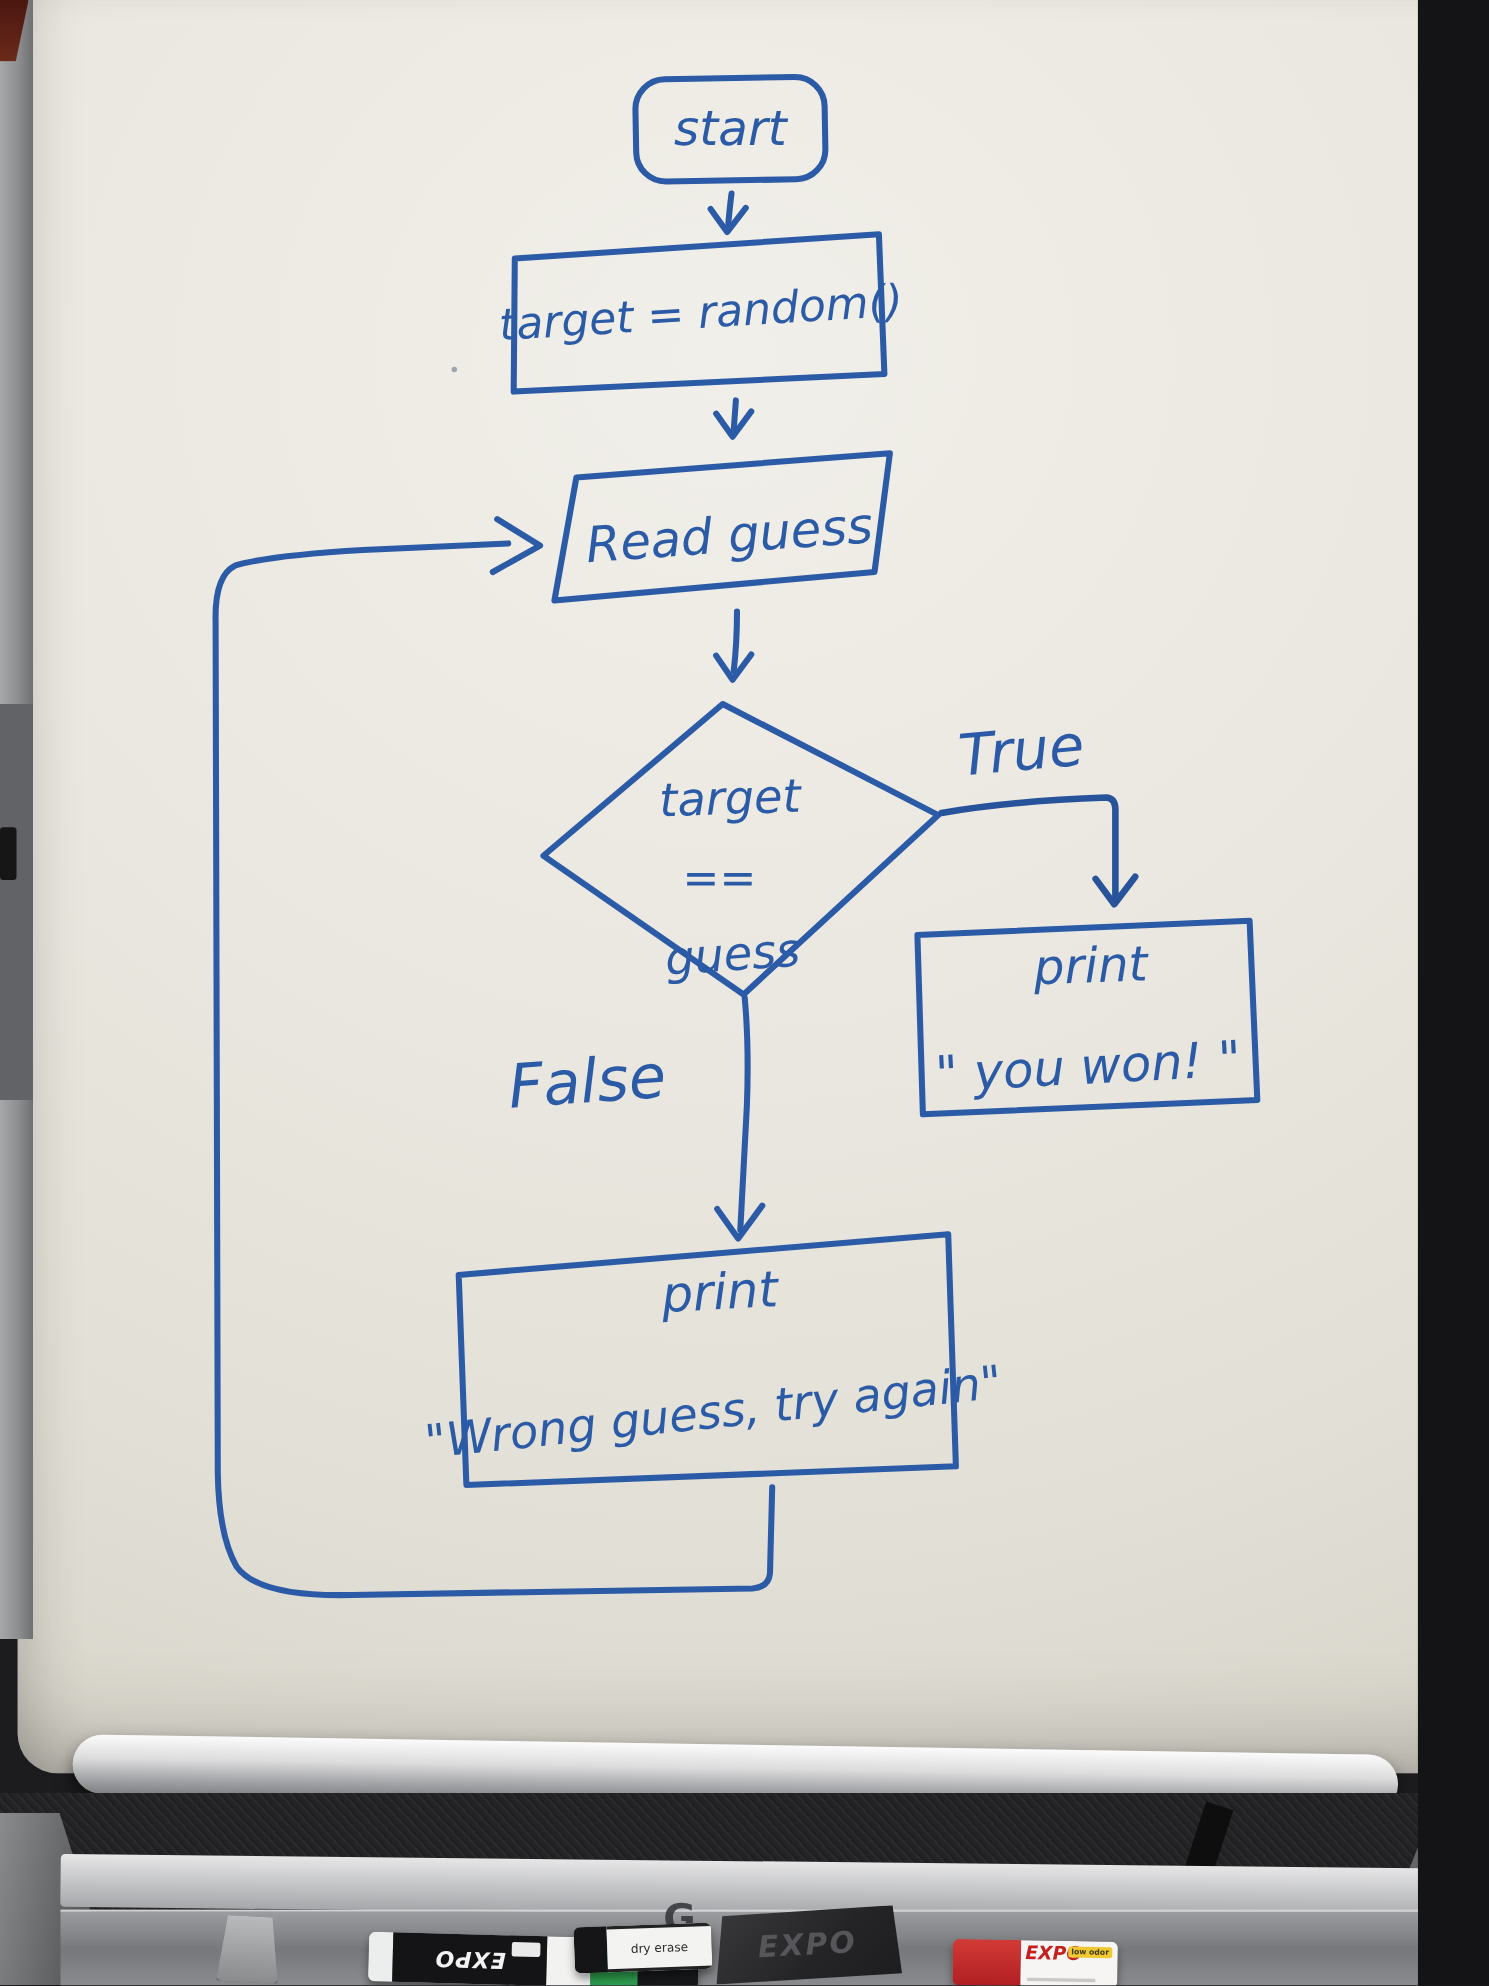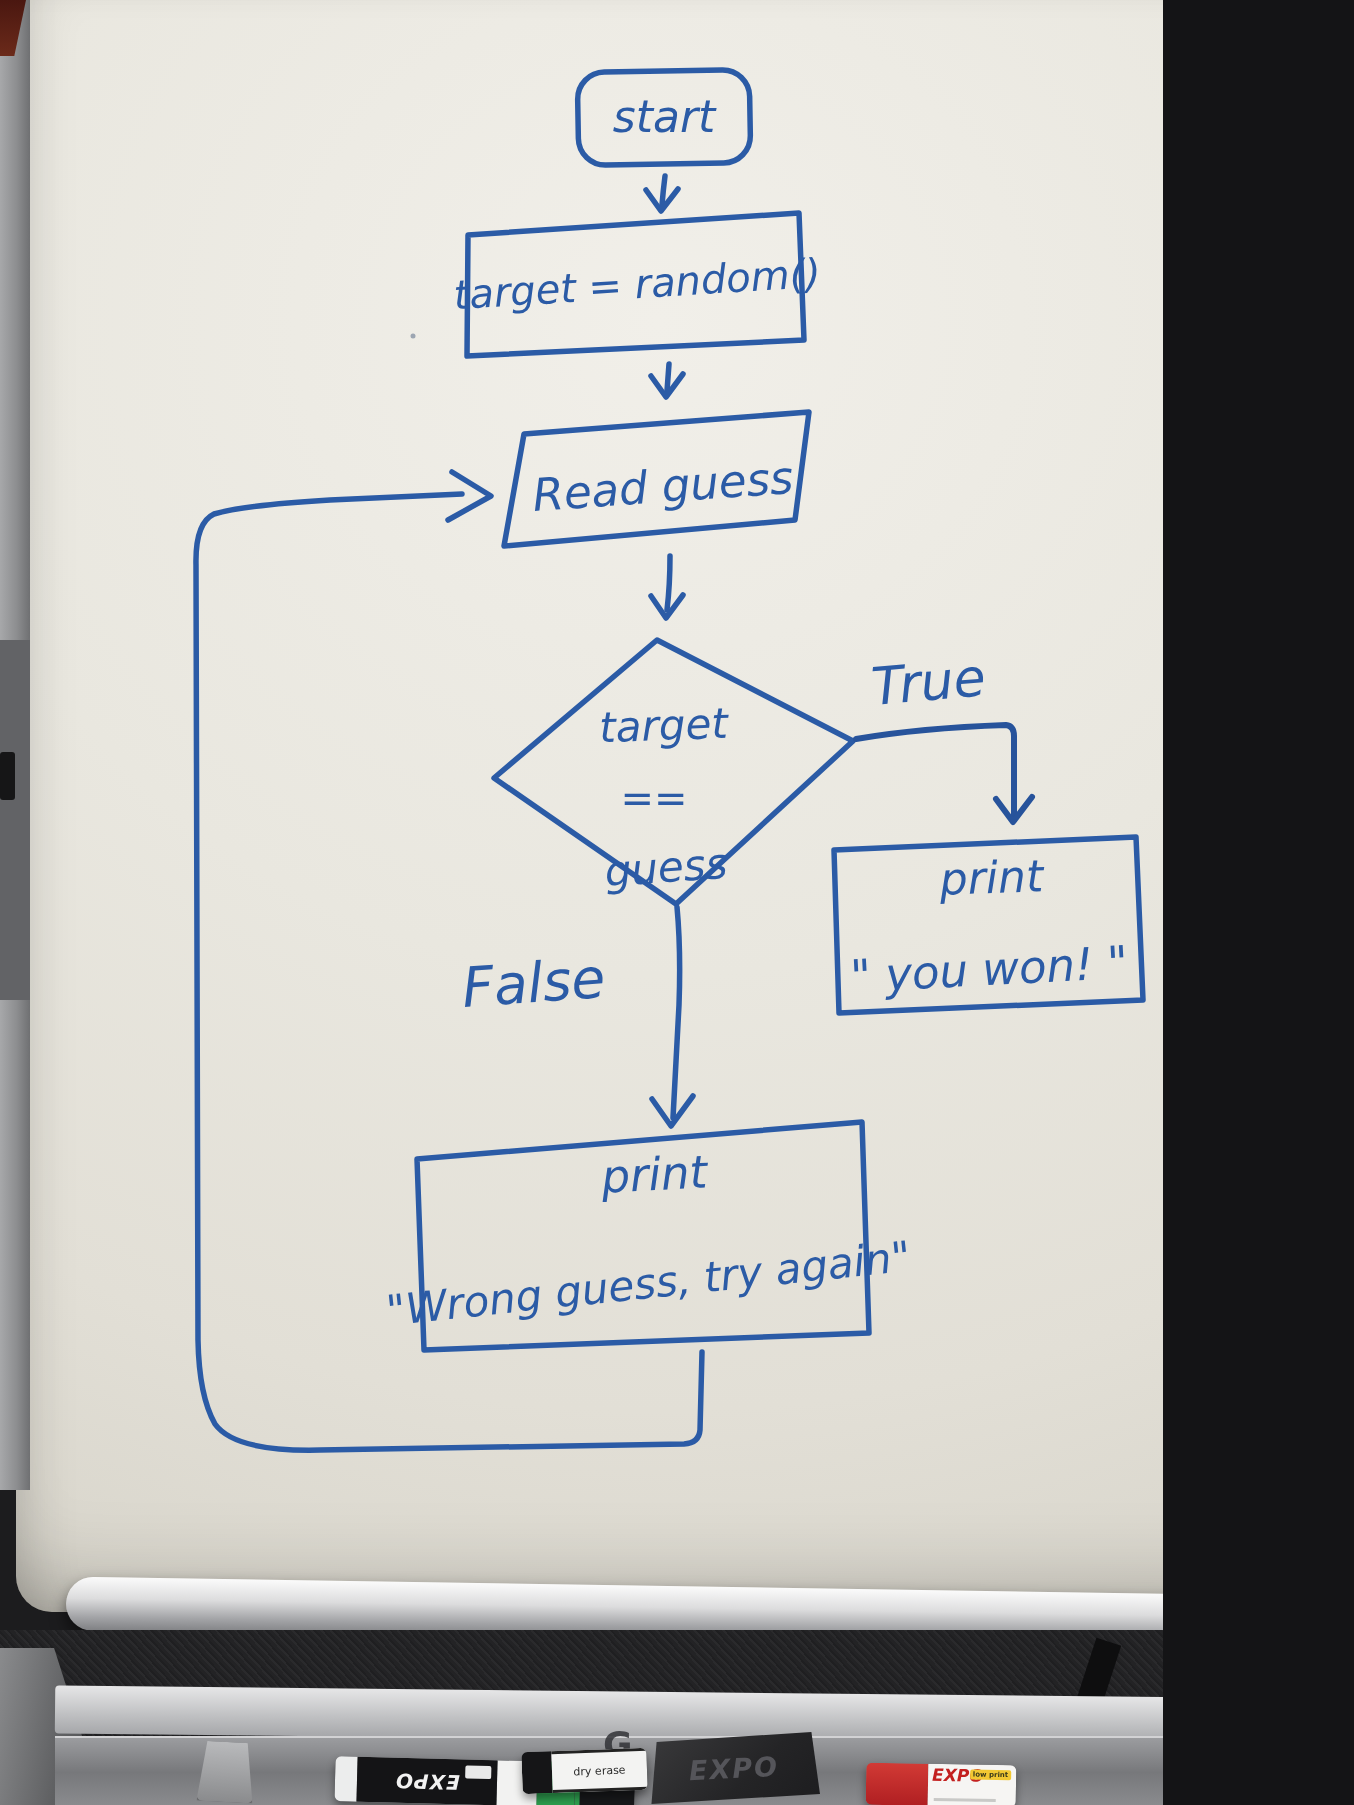--- a/index.html
+++ b/index.html
@@ -1,16 +1,16 @@
 <!DOCTYPE html>
 <html><head>
 <meta charset="utf-8">
 <style>
   html,body{margin:0;padding:0;background:#141416;}
-  .photo{position:relative;width:1163px;height:1805px;overflow:hidden;
+  .photo{position:relative;width:1289px;height:1805px;overflow:hidden;
          background:#1c1c1e;font-family:"DejaVu Sans",sans-serif;}
 
   
   .board{position:absolute;left:16px;top:0;width:1338px;height:1612px;
          background:radial-gradient(120% 90% at 48% 20%, #f1efe9 0%, #e9e7df 45%, #e2dfd6 75%, #d6d3c9 100%);
          border-bottom-left-radius:36px;border-bottom-right-radius:36px;
          box-shadow:inset 42px 0 60px -40px rgba(0,0,0,.20),
                     inset -30px 0 50px -35px rgba(0,0,0,.16),
                     inset 0 -70px 90px -55px rgba(0,0,0,.25);}
   .flowchart{position:absolute;left:0;top:0;width:1354px;height:1600px;}
@@ -177,19 +177,19 @@
     </div>
 
     <div class="tray-item eraser">
       <span>EXPO</span>
     </div>
 
     <div class="tray-item marker m-red">
       <div class="body"></div>
       <div class="label">
         <span class="brand">EXPO</span>
-        <span class="chip">low print</span>
+        <span class="chip">low odor</span>
         <span class="line"></span>
       </div>
     </div>
   </div>
 
 </div>
 
 </body></html>

